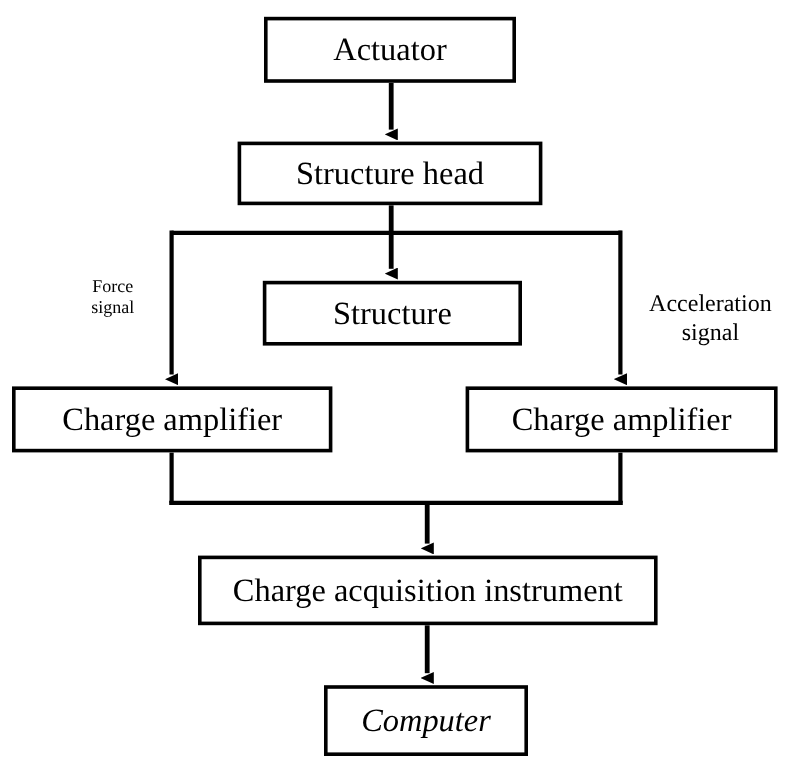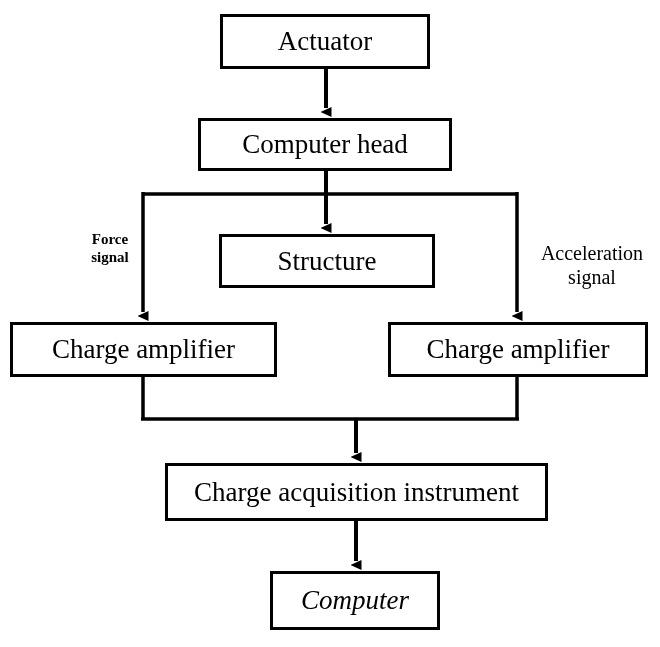--- a/index.html
+++ b/index.html
@@ -55,21 +55,21 @@
   
   #node-actuator      { left: 220px; top: 14px;  width: 210px; height: 55px;  font-size: 27px; }
   #node-impedance     { left: 198px; top: 118px; width: 254px; height: 53px;  font-size: 27px; }
   #node-structure     { left: 219px; top: 234px; width: 216px; height: 54px;  font-size: 27px; }
   #node-charge-left   { left: 10px;  top: 322px; width: 267px; height: 55px;  font-size: 27px; }
   #node-charge-right  { left: 388px; top: 322px; width: 260px; height: 55px;  font-size: 27px; }
   #node-signal-acq    { left: 165px; top: 463px; width: 383px; height: 58px;  font-size: 27px; }
   #node-computer      { left: 270px; top: 571px; width: 170px; height: 59px;  font-size: 27px; font-style: italic; }
 
   
-  #label-force        { left: 60px;  top: 231px; width: 100px; font-size: 15px; font-weight: bold; }
+  #label-force        { left: 44px;  top: 231px; width: 100px; font-size: 15px; }
   #label-acceleration { left: 528px; top: 242px; width: 128px; font-size: 20px; }
 </style>
 </head>
 <body>
 
 <div id="diagram-root">
 
   <svg id="wires" viewBox="0 0 660 647" width="660" height="647" aria-hidden="true">
     <defs>
       <marker id="arrowhead" markerWidth="10" markerHeight="11" refX="1" refY="5.5" orient="auto" markerUnits="userSpaceOnUse">
@@ -114,21 +114,21 @@
     <g>
       <line x1="356" y1="521" x2="356" y2="561" stroke="#000000" stroke-width="4" marker-end="url(#arrowhead)"></line>
     </g>
   </svg>
 
   <div class="node" id="node-actuator">
     <span class="node-label">Actuator</span>
   </div>
 
   <div class="node" id="node-impedance">
-    <span class="node-label">Computer head</span>
+    <span class="node-label">Structure head</span>
   </div>
 
   <div class="node" id="node-structure">
     <span class="node-label">Structure</span>
   </div>
 
   <div class="node" id="node-charge-left">
     <span class="node-label">Charge amplifier</span>
   </div>
 

